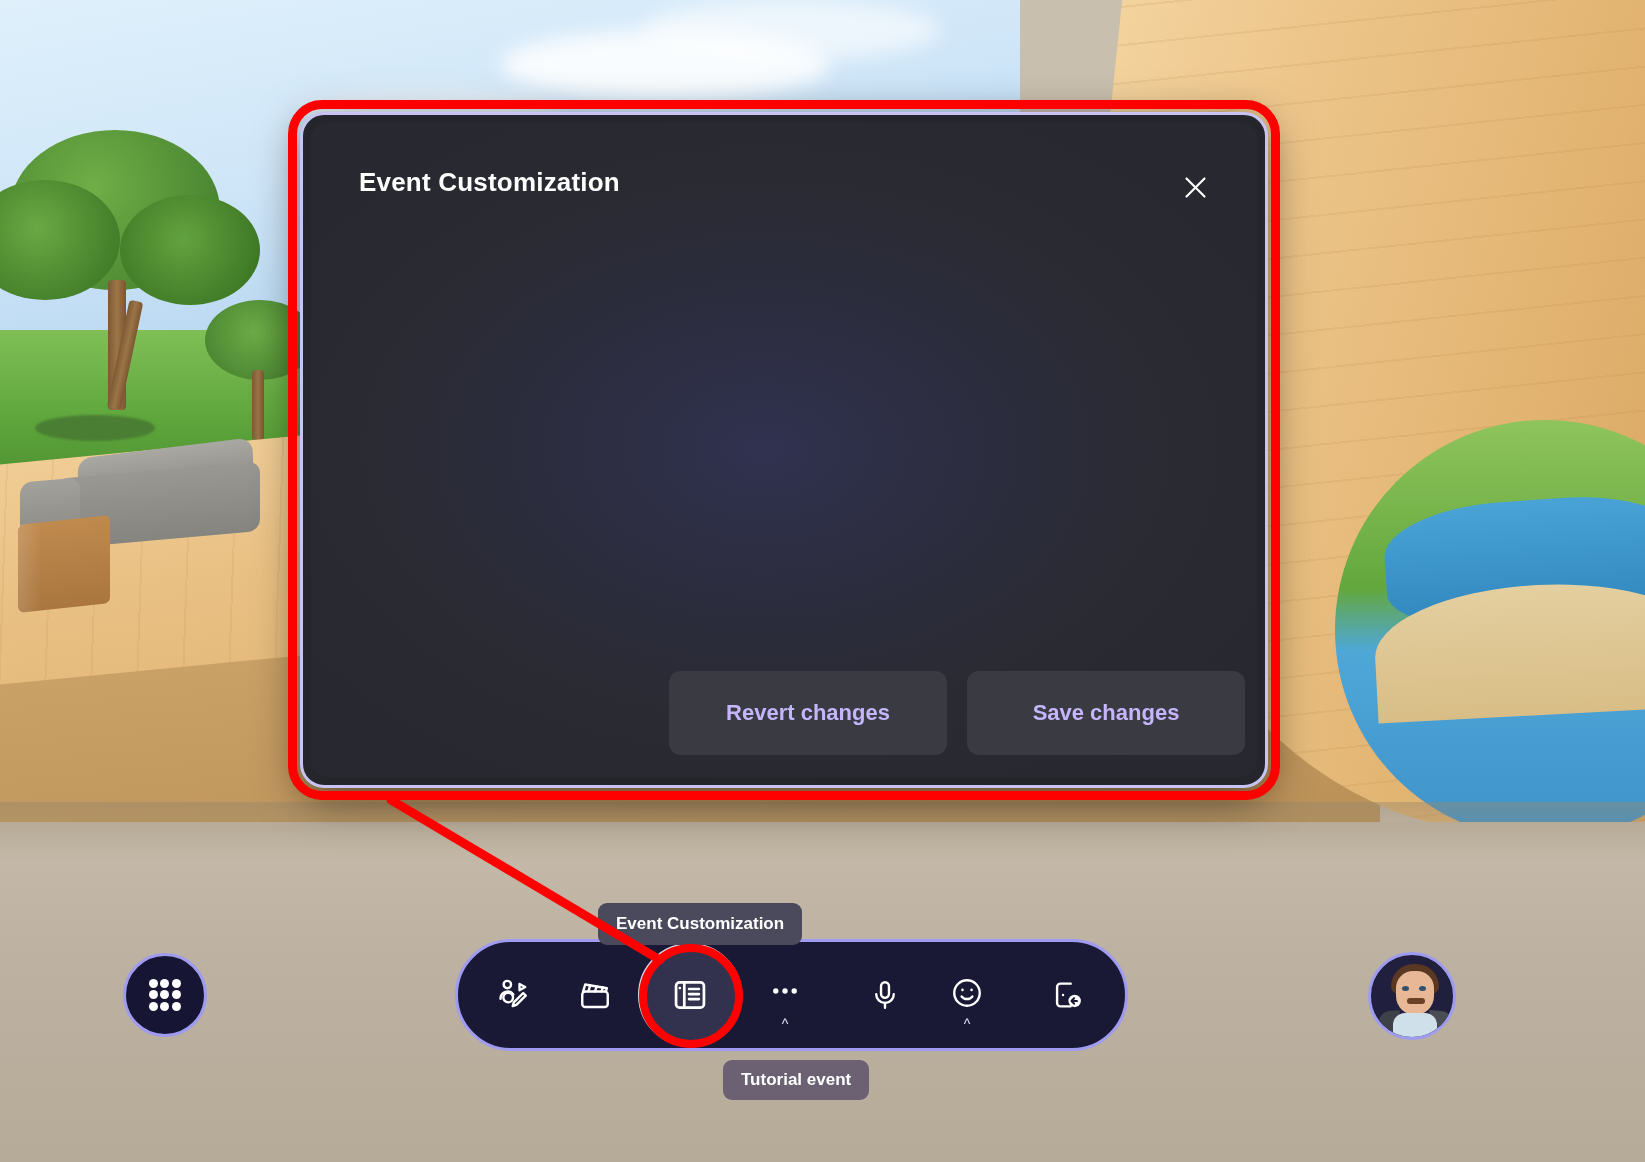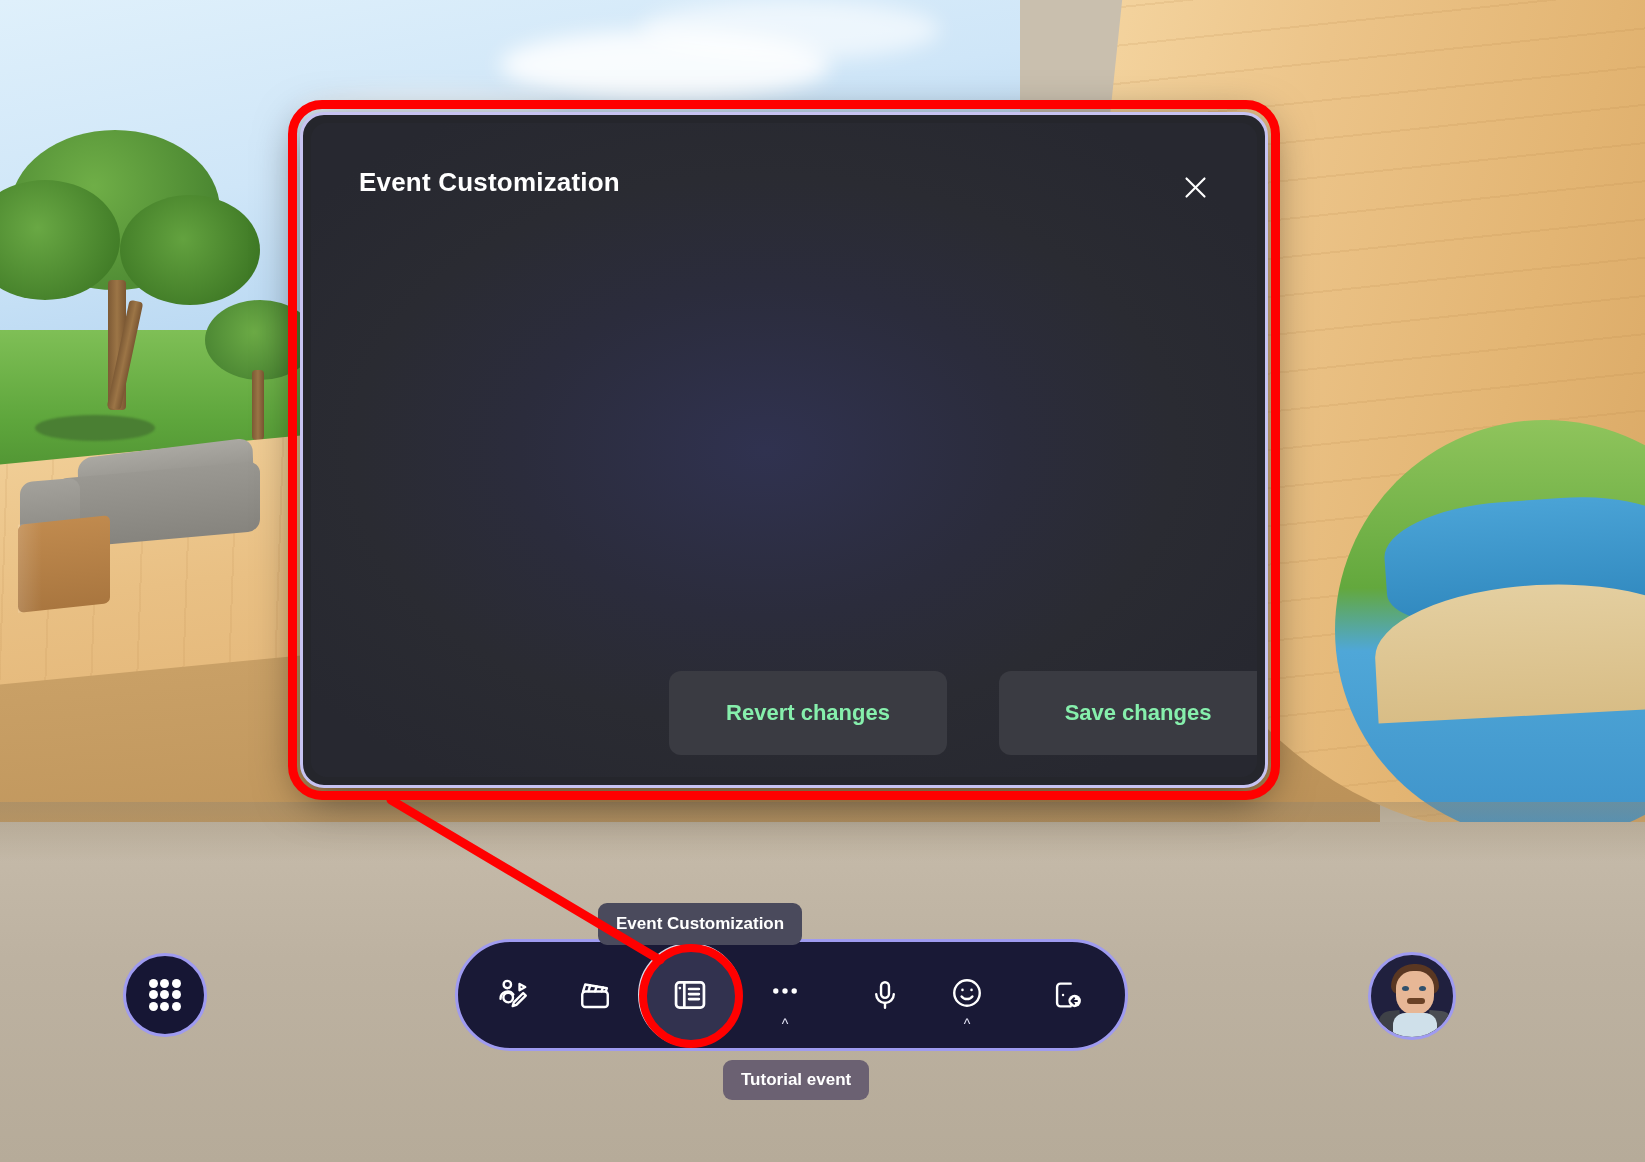--- a/index.html
+++ b/index.html
@@ -155,26 +155,26 @@
     display:flex; align-items:center; justify-content:center;
   }
   #close-button svg{ width:27px; height:27px; }
 
   #dialog-footer{
     position:absolute; left:0; right:0; bottom:0; height:130px;
   }
   .dlg-btn{
     position:absolute; top:24px; height:84px; border-radius:12px;
     background:#3a3b42; border:none; cursor:pointer;
-    color:#86efac; font-size:22px; font-weight:bold;
+    color:#c4b5fd; font-size:22px; font-weight:bold;
     font-family:"Liberation Sans", sans-serif;
     display:flex; align-items:center; justify-content:center;
   }
   #revert-changes-button{ left:358px; width:278px; }
-  #save-changes-button{ left:656px; width:278px;margin-left:32px; }
+  #save-changes-button{ left:656px; width:278px; }
 
   
   #pointer-line{ position:absolute; inset:0; z-index:45; pointer-events:none; }
 
   #highlight-ring{
     position:absolute; left:639px; top:944px; width:104px; height:104px;
     border:8px solid #ff0000; border-radius:50%; z-index:46; pointer-events:none;
   }
 
   

